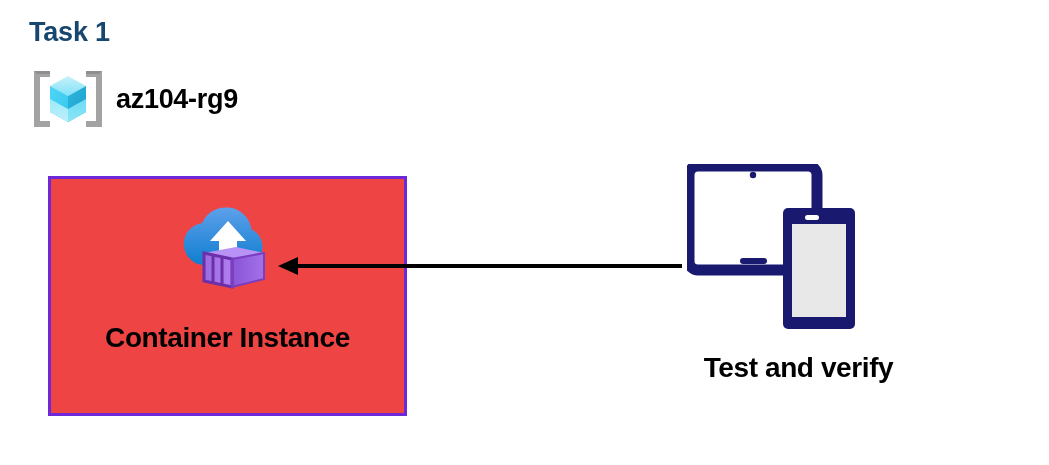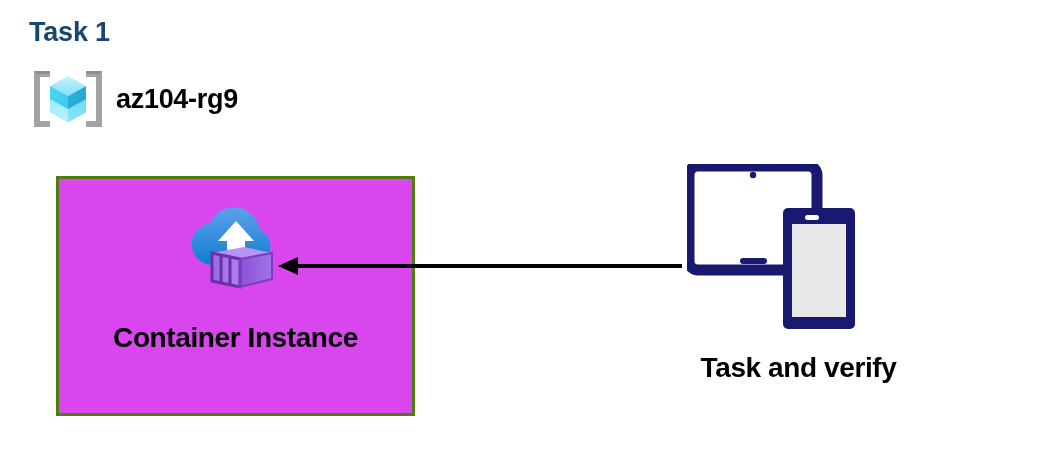--- a/index.html
+++ b/index.html
@@ -47,26 +47,26 @@
     color: #000000;
     white-space: nowrap;
     letter-spacing: -0.3px;
     text-align: center;
   }
 
   
   #container-box {
     position: absolute;
     box-sizing: border-box;
-    left: 56px;
+    left: 48px;
     top: 176px;
     width: 359px;
     height: 240px;
-    background: #d946ef;
-    border: 3px solid #4d7c0f;
+    background: #ef4444;
+    border: 3px solid #6d28d9;
   }
   #aci-icon {
     position: absolute;
     left: 50%;
     transform: translateX(-50%);
     top: 22px;
     width: 96px;
     height: 94px;
     display: block;
   }
@@ -232,21 +232,21 @@
       <rect x="53" y="94" width="27" height="6" rx="3" ry="3" fill="#191970"></rect>
 
       <rect x="96" y="44" width="72" height="121" rx="5" ry="5" fill="#191970"></rect>
 
       <rect x="105" y="60" width="54" height="93" fill="#e8e8e8"></rect>
 
       <rect x="118" y="51" width="14" height="5" rx="2.5" ry="2.5" fill="#ffffff"></rect>
     </svg>
   </span>
 
-  <div id="verify-label">Task and verify</div>
+  <div id="verify-label">Test and verify</div>
 
   
   <span>
     <svg id="connector-arrow" viewBox="0 0 412 32" xmlns="http://www.w3.org/2000/svg">
       <line x1="22" y1="16" x2="410" y2="16" stroke="#000000" stroke-width="4"></line>
       <polygon points="6,16 26,7 26,25" fill="#000000"></polygon>
     </svg>
   </span>
 
 </div>

